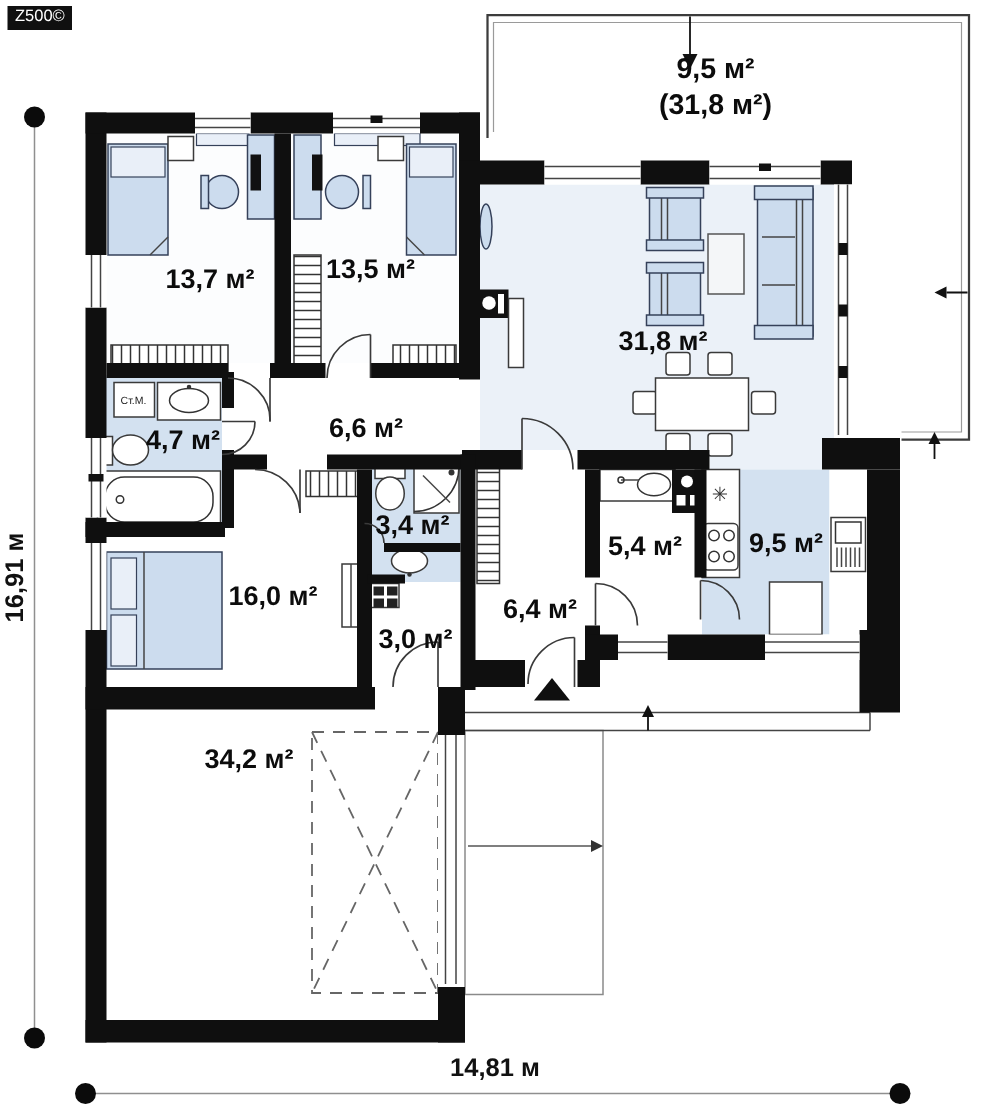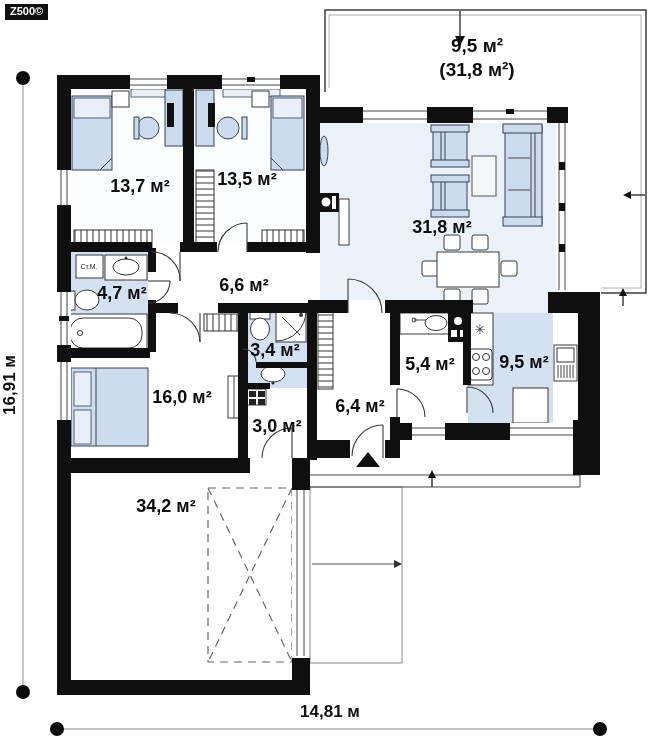--- a/index.html
+++ b/index.html
@@ -11,21 +11,21 @@
   .winline{stroke:#444;stroke-width:1;fill:none;}
   .door{fill:none;stroke:#3a3a3a;stroke-width:1.1;}
   .furn{fill:#ccdcee;stroke:#35415a;stroke-width:1;}
   .furnsoft{fill:#e9eff8;stroke:#35415a;stroke-width:0.8;}
   .furnw{fill:#ffffff;stroke:#3a3a3a;stroke-width:1;}
   .lbl{font-weight:bold;font-size:18px;fill:#0c0c0c;text-anchor:middle;}
   .lblbig{font-weight:bold;font-size:19px;fill:#0c0c0c;text-anchor:middle;}
   .dim{font-weight:bold;font-size:17px;fill:#111;text-anchor:middle;}
   .tiny{font-size:7px;fill:#222;text-anchor:middle;}
   .logo-badge{position:absolute;left:5px;top:4px;background:#101010;color:#fff;
-              font-weight:bold;font-size:11px;padding:1px 5px 2px 5px;line-height:13px;}
+              font-weight:normal;font-size:11px;padding:1px 5px 2px 5px;line-height:13px;}
 </style>
 </head>
 <body>
 
 <div class="canvas">
   <svg width="655" height="746" viewBox="0 0 655 746">
     <defs>
       <pattern id="hv" width="6" height="12" patternUnits="userSpaceOnUse">
         <rect width="6" height="12" fill="#fff"></rect>
         <line x1="3" y1="0" x2="3" y2="12" stroke="#333" stroke-width="1"></line>

